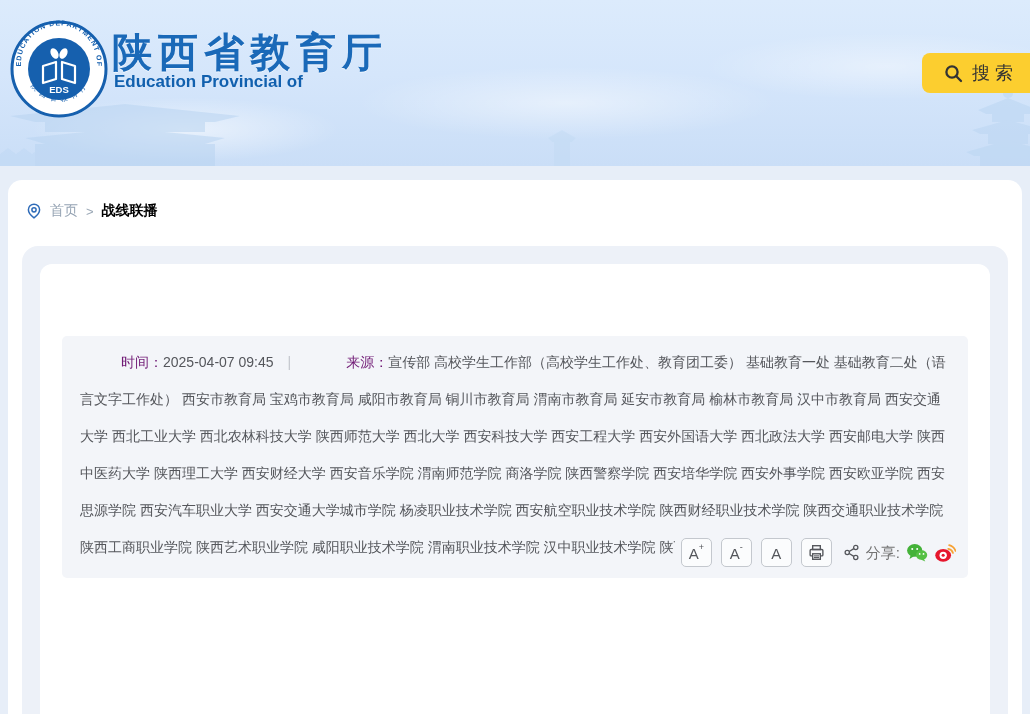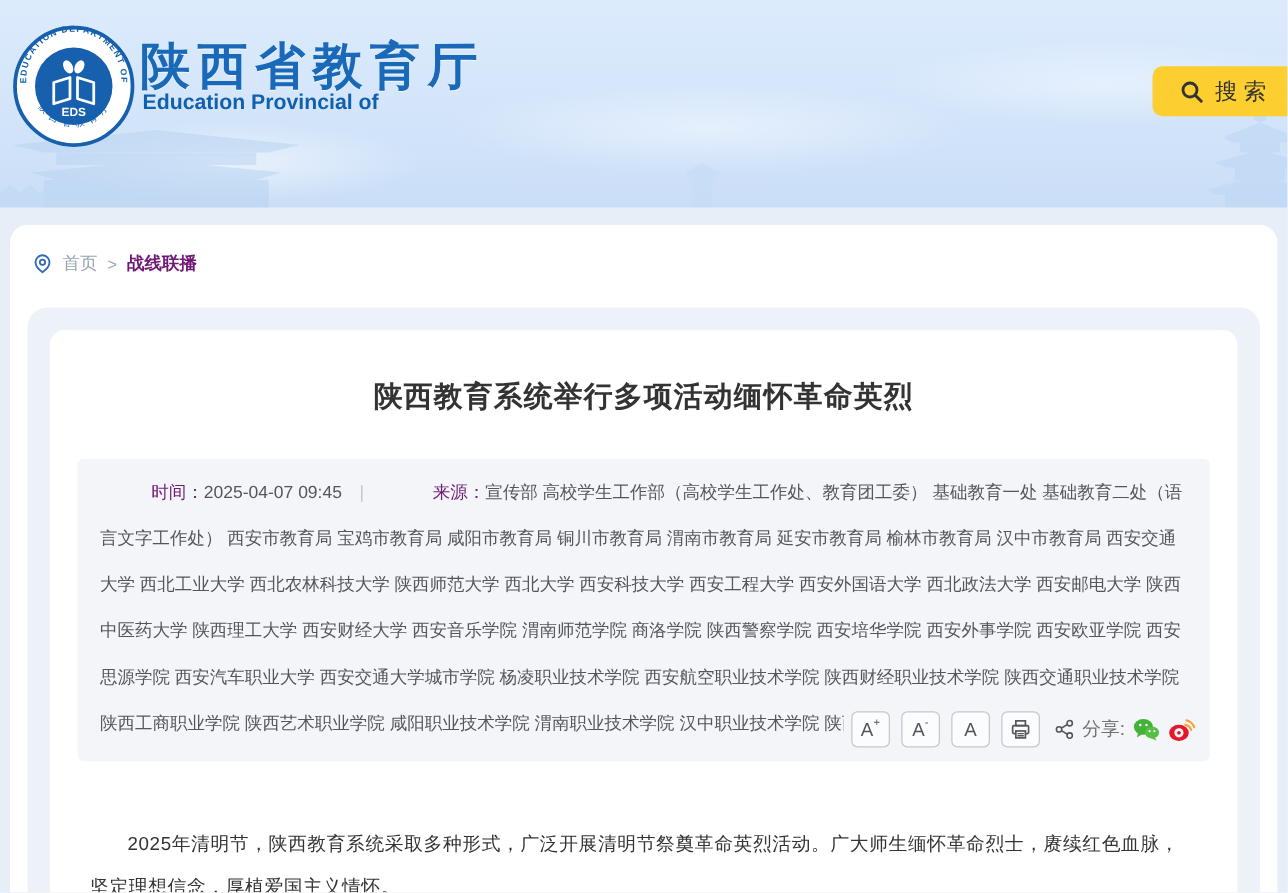--- a/index.html
+++ b/index.html
@@ -36,21 +36,21 @@
     font-size:18px; color:#333; font-family:inherit; }
 
   
   .main-panel { position:absolute; left:8px; top:180px; width:1014px; height:548px;
     background:#fff; border-radius:14px 14px 0 0; }
 
   .breadcrumb { position:absolute; left:18px; top:22px; display:flex; align-items:center;
     gap:8px; font-size:14px; }
   .bc-home { color:#95a3b3; text-decoration:none; cursor:pointer; }
   .bc-sep { color:#9aa7b5; font-size:13px; }
-  .bc-current { color:#701a75; font-weight:bold; cursor:pointer;font-family:Liberation Mono, monospace; }
+  .bc-current { color:#000000; font-weight:bold; cursor:pointer;font-family:Liberation Mono, monospace; }
 
   .article-card { position:absolute; left:14px; top:66px; width:986px; height:500px;
     background:#edf1f8; border-radius:16px; }
   .content-card { position:absolute; left:18px; top:18px; width:950px; height:470px;
     background:#fff; border-radius:12px; padding:38px 22px 0; }
 
   .article-title { text-align:center; font-size:23px; font-weight:bold; color:#333;
     letter-spacing:1px; }
 
   .meta-box { position:relative; margin-top:34px; background:#f3f5f9; border-radius:5px;
@@ -151,21 +151,20 @@
         <circle cx="8" cy="6.8" r="2.1" fill="none" stroke="#2e6bb8" stroke-width="1.5"></circle>
       </svg>
       <a class="bc-home">首页</a>
       <span class="bc-sep">&gt;</span>
       <a class="bc-current">战线联播</a>
     </div>
 
     <div class="article-card">
       <div class="content-card">
 
-        <h1 class="article-title">陕西教育系统举行多项活动缅怀革命英烈</h1>
 
         <div class="meta-box">
           <span class="lbl">时间：</span><span>2025-04-07 09:45</span><span class="meta-divider">|</span><span class="lbl">来源：</span><span>宣传部 高校学生工作部（高校学生工作处、教育团工委） 基础教育一处 基础教育二处（语言文字工作处） 西安市教育局 宝鸡市教育局 咸阳市教育局 铜川市教育局 渭南市教育局 延安市教育局 榆林市教育局 汉中市教育局 西安交通大学 西北工业大学 西北农林科技大学 陕西师范大学 西北大学 西安科技大学 西安工程大学 西安外国语大学 西北政法大学 西安邮电大学 陕西中医药大学 陕西理工大学 西安财经大学 西安音乐学院 渭南师范学院 商洛学院 陕西警察学院 西安培华学院 西安外事学院 西安欧亚学院 西安思源学院 西安汽车职业大学 西安交通大学城市学院 杨凌职业技术学院 西安航空职业技术学院 陕西财经职业技术学院 陕西交通职业技术学院 陕西工商职业学院 陕西艺术职业学院 咸阳职业技术学院 渭南职业技术学院 汉中职业技术学院 陕西省电子信息学校 陕西能源技工学校</span>
 
           <div class="toolbar">
             <button class="fbtn">
                 <span>A</span>
                 <sup>+</sup>
               </button>
             <button class="fbtn">
@@ -207,18 +206,17 @@
                 <ellipse cx="10" cy="14.5" rx="8.6" ry="7" fill="#e6162d"></ellipse>
                 <circle cx="10" cy="14.5" r="4" fill="#fff"></circle>
                 <circle cx="10" cy="14.5" r="1.7" fill="#e6162d"></circle>
                 <path d="M15.5 7.5 a6.5 6.5 0 0 1 5.2 4.4" fill="none" stroke="#f7a234" stroke-width="1.9" stroke-linecap="round"></path>
                 <path d="M16.5 3.5 a10.5 10.5 0 0 1 7 6.2" fill="none" stroke="#f7a234" stroke-width="1.9" stroke-linecap="round"></path>
               </svg>
             </div>
           </div>
         </div>
 
-        <p class="body-text">2025年清明节，陕西教育系统采取多种形式，广泛开展清明节祭奠革命英烈活动。广大师生缅怀革命烈士，赓续红色血脉，坚定理想信念，厚植爱国主义情怀。</p>
 
       </div>
     </div>
   </div>
 </div>
 
 </body></html>

